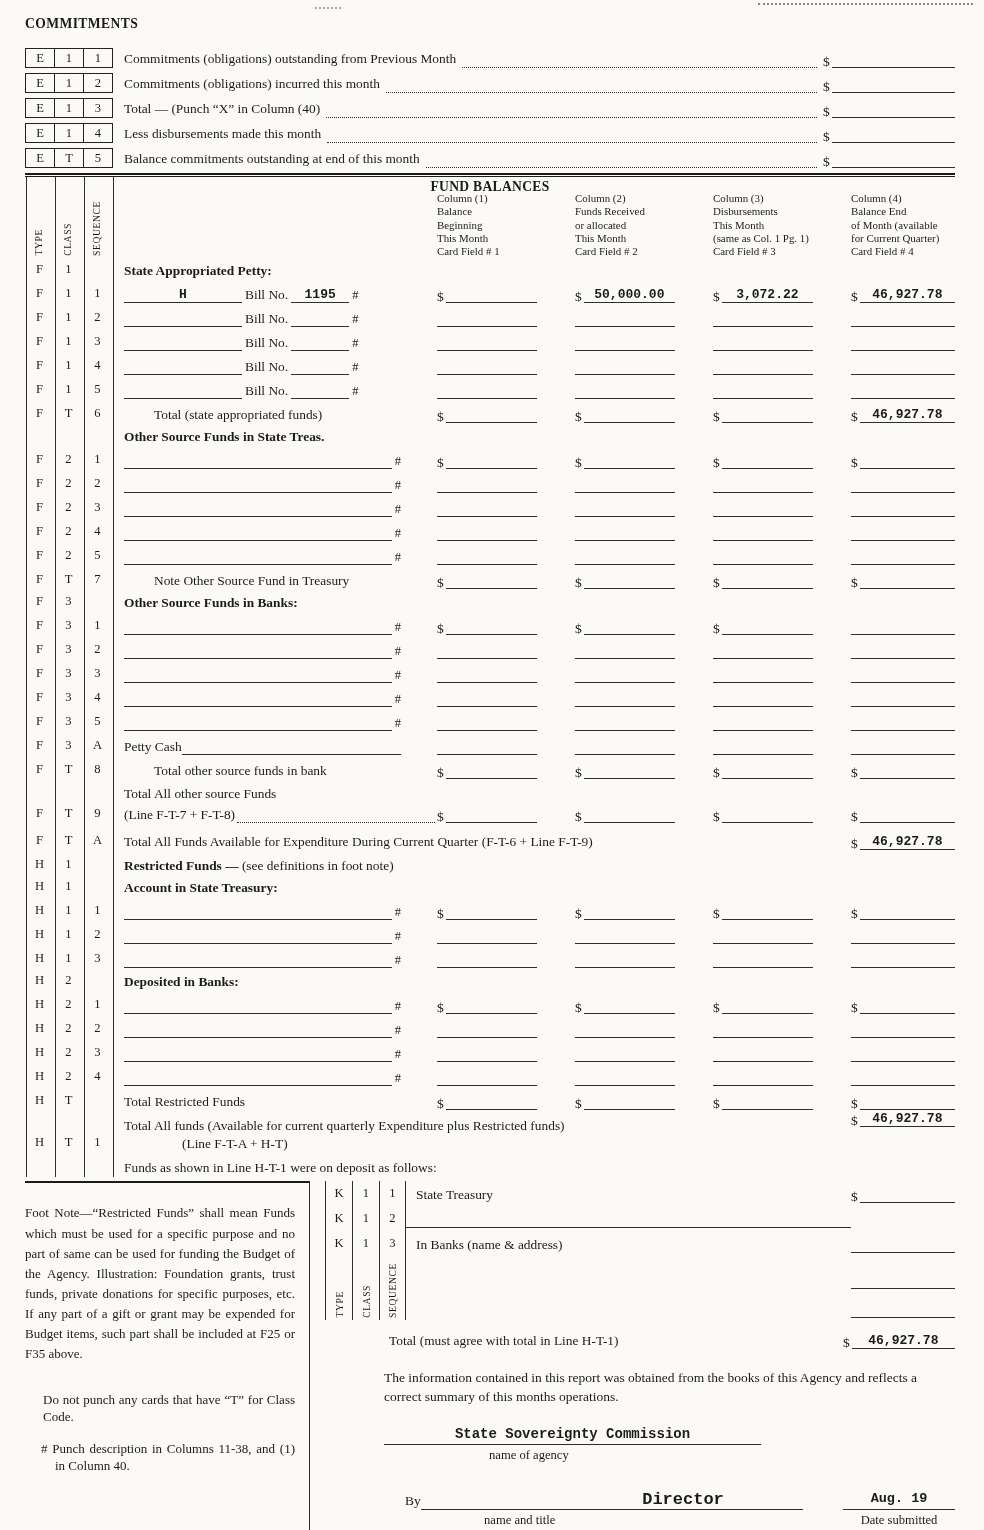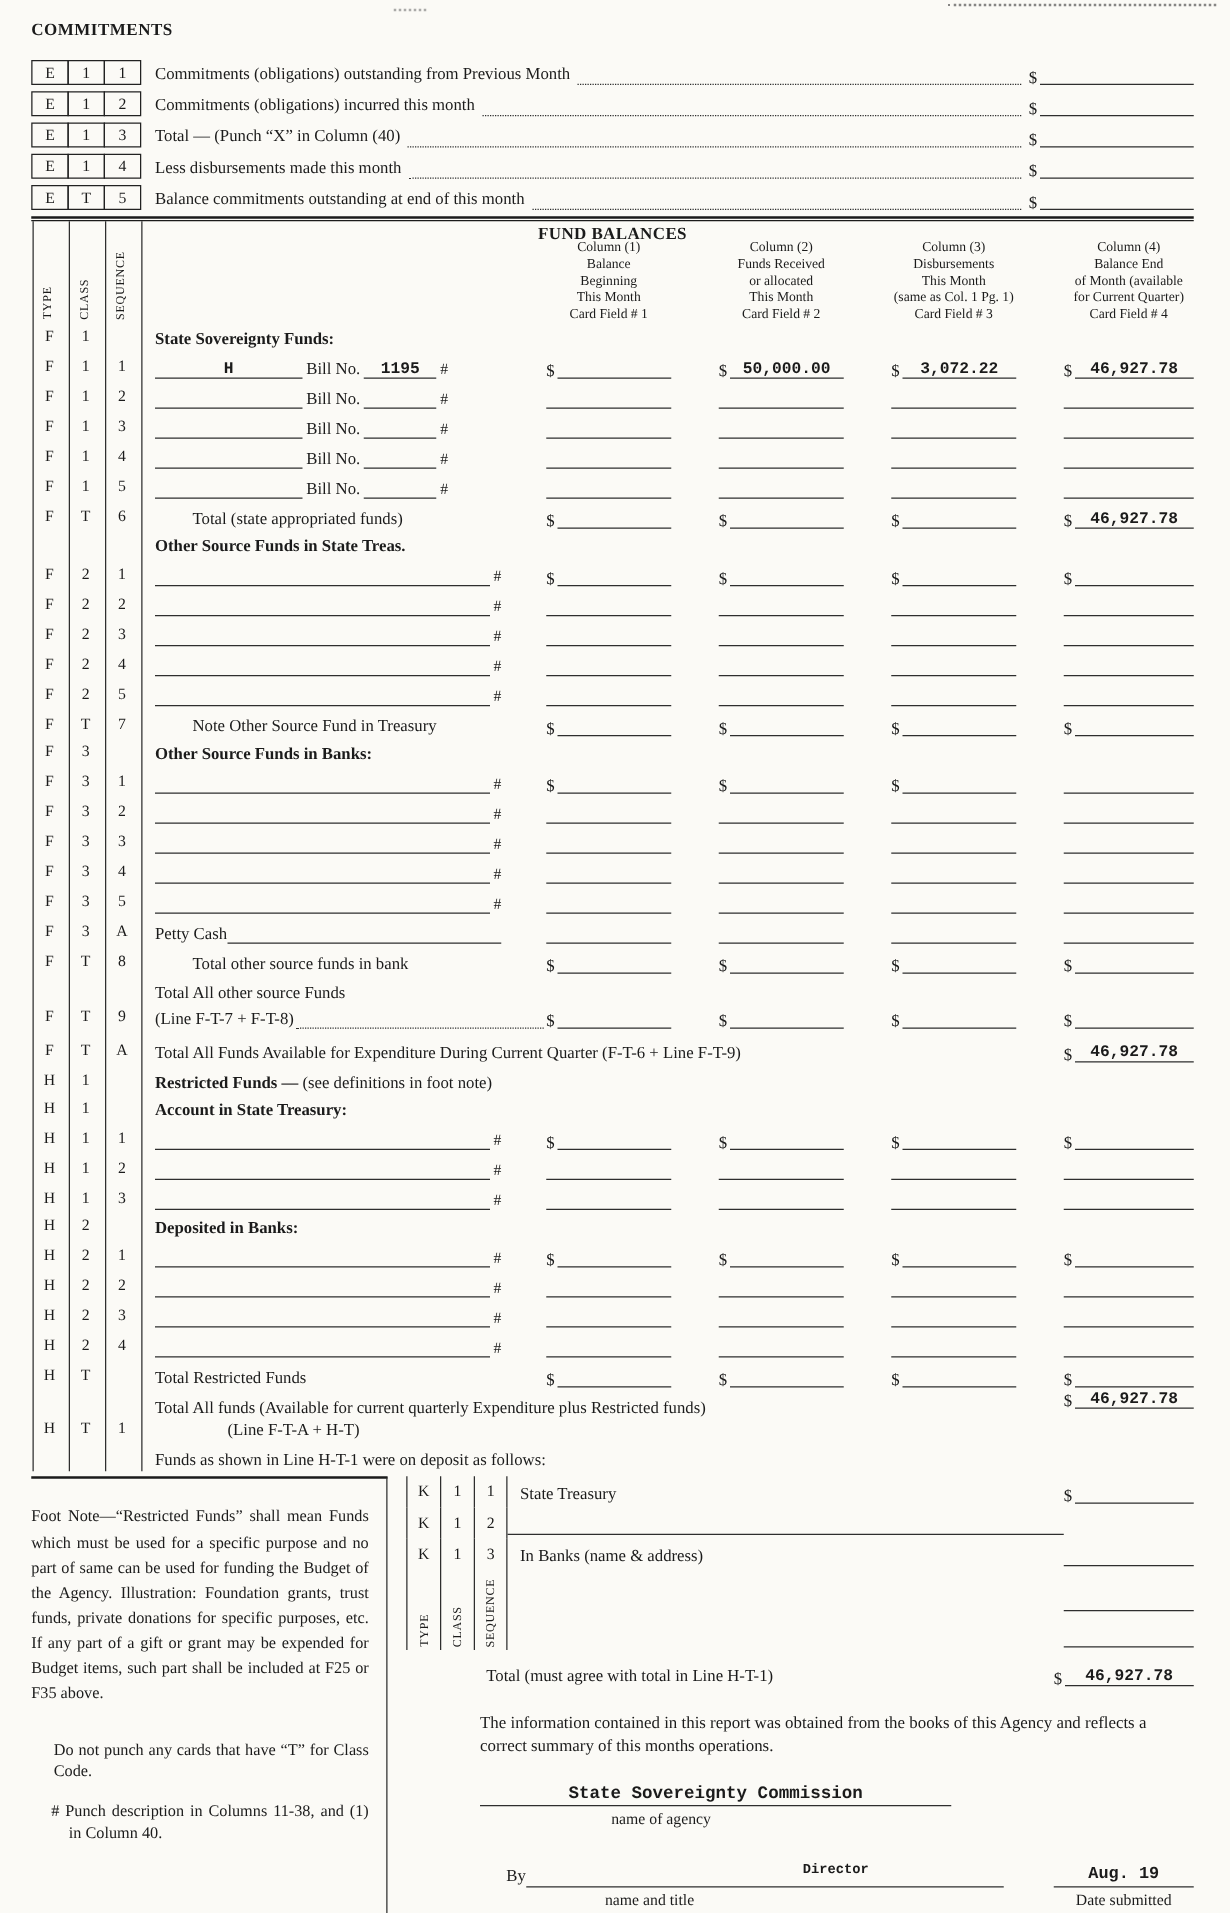--- a/index.html
+++ b/index.html
@@ -39,21 +39,21 @@
   
   .fund{position:relative}
   .vline{position:absolute;top:0;bottom:0;width:1px;background:var(--rule);z-index:0}
   .v0{left:1px}.v1{left:30px}.v2{left:59px}.v3{left:88px}
   .fb-head{position:relative;min-height:80px}
   .fb-title{position:absolute;top:2px;left:0;right:0;text-align:center;font-weight:700;font-size:13.6px;letter-spacing:.3px}
   .fb-grid{display:grid;grid-template-columns:29px 29px 29px 1fr 138px 138px 138px 104px;min-height:80px}
   .axis-cell{writing-mode:vertical-rl;transform:rotate(180deg);justify-self:center;align-self:end;
              font-size:9.6px;letter-spacing:.6px;padding-left:2px;margin-bottom:3px}
   .colhead{padding-top:15px;padding-right:38px;font-size:10.9px;line-height:1.22}
-  .colhead .inner{display:flex;flex-direction:column;align-items:center}
+  .colhead .inner{display:flex;flex-direction:column;}
   .colhead.last{padding-right:0}
   .chl{white-space:nowrap}
 
   .f-row{display:grid;grid-template-columns:29px 29px 29px 1fr 138px 138px 138px 104px;
          align-items:end;min-height:24px;position:relative;z-index:1;padding-bottom:1px}
   .f-code{text-align:center;font-size:12.6px;padding-bottom:2px}
   .f-desc{padding-left:12px;min-width:0}
   .f-desc.span3{grid-column:4/8}
   .f-desc.span4{grid-column:4/9}
   .kind-header{min-height:22px}
@@ -99,21 +99,21 @@
   .k-total-sp{flex:1}
   .k-total-amt{flex:0 0 112px;display:flex;align-items:flex-end}
   .cert{margin:15px 0 0 66px;font-size:13.5px;line-height:1.35;max-width:575px}
   .agency-line{margin:20px 0 0 66px;width:377px;border-bottom:1.2px solid var(--rule);
                text-align:center;padding-bottom:2px}
   .agency-line .typed{font-size:14px;top:0}
   .agency-caption{margin:3px 0 0 171px;font-size:12.6px}
   .by-row{display:flex;align-items:flex-end;margin:27px 0 0 87px}
   .by{padding-bottom:1px}
   .sig-line{flex:0 0 382px;border-bottom:1.2px solid var(--rule);height:18px;position:relative}
-  .sig-line .typed{position:absolute;left:58%;bottom:17px;font-size:11px}
+  .sig-line .typed{position:absolute;left:58%;bottom:17px;font-size:17px}
   .flex-sp{flex:1}
   .date-line{flex:0 0 112px;border-bottom:1.2px solid var(--rule);text-align:center;padding-bottom:3px}
   .date-line .typed{font-size:13.5px;top:0}
   .caption-row{display:flex;margin:3px 0 0 111px;font-size:12.6px}
   .cap-name{margin-left:55px}
   .cap-date{flex:0 0 112px;text-align:center}
 </style>
 </head>
 <body>
 
@@ -242,21 +242,21 @@
             </div>
           </div>
         </div>
     </header>
 
     <div>
         <div class="f-row kind-header">
           <div class="f-code">F</div>
           <div class="f-code">1</div>
           <div class="f-code"></div>
-          <div class="f-desc"><span class="bold">State Sovereignty Funds:</span></div>
+          <div class="f-desc"><span class="bold">State Appropriated Petty:</span></div>
         </div>
         <div class="f-row kind-bill">
           <div class="f-code">F</div>
           <div class="f-code">1</div>
           <div class="f-code">1</div>
           <div class="f-desc desc-flex">
             <span class="wline pre">
               <span class="typed">H</span>
             </span>
             <span class="billno">Bill No.</span>

